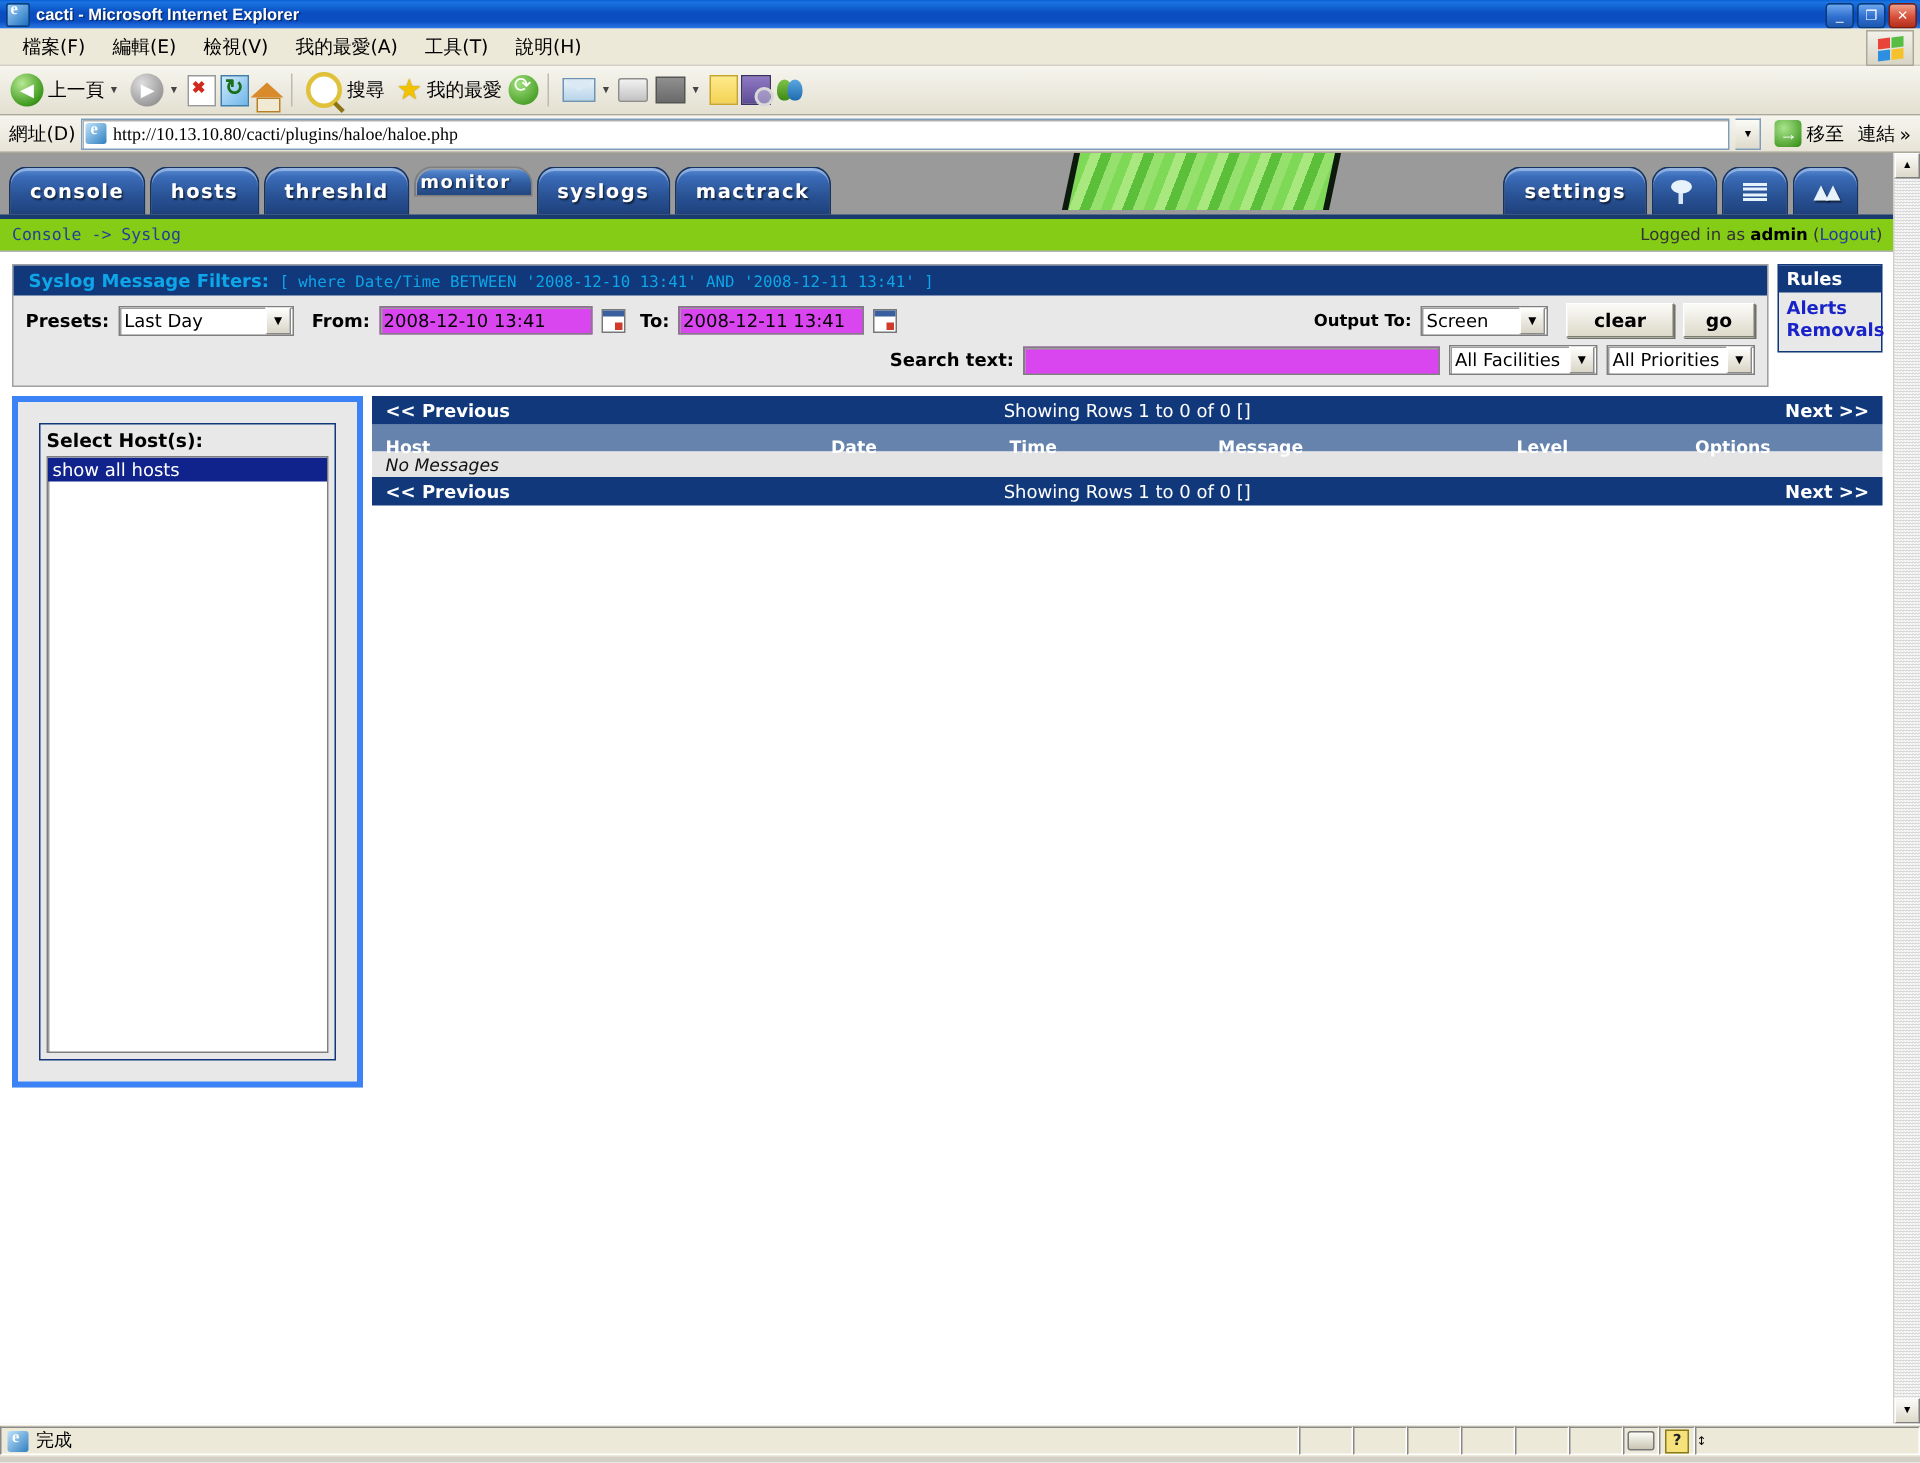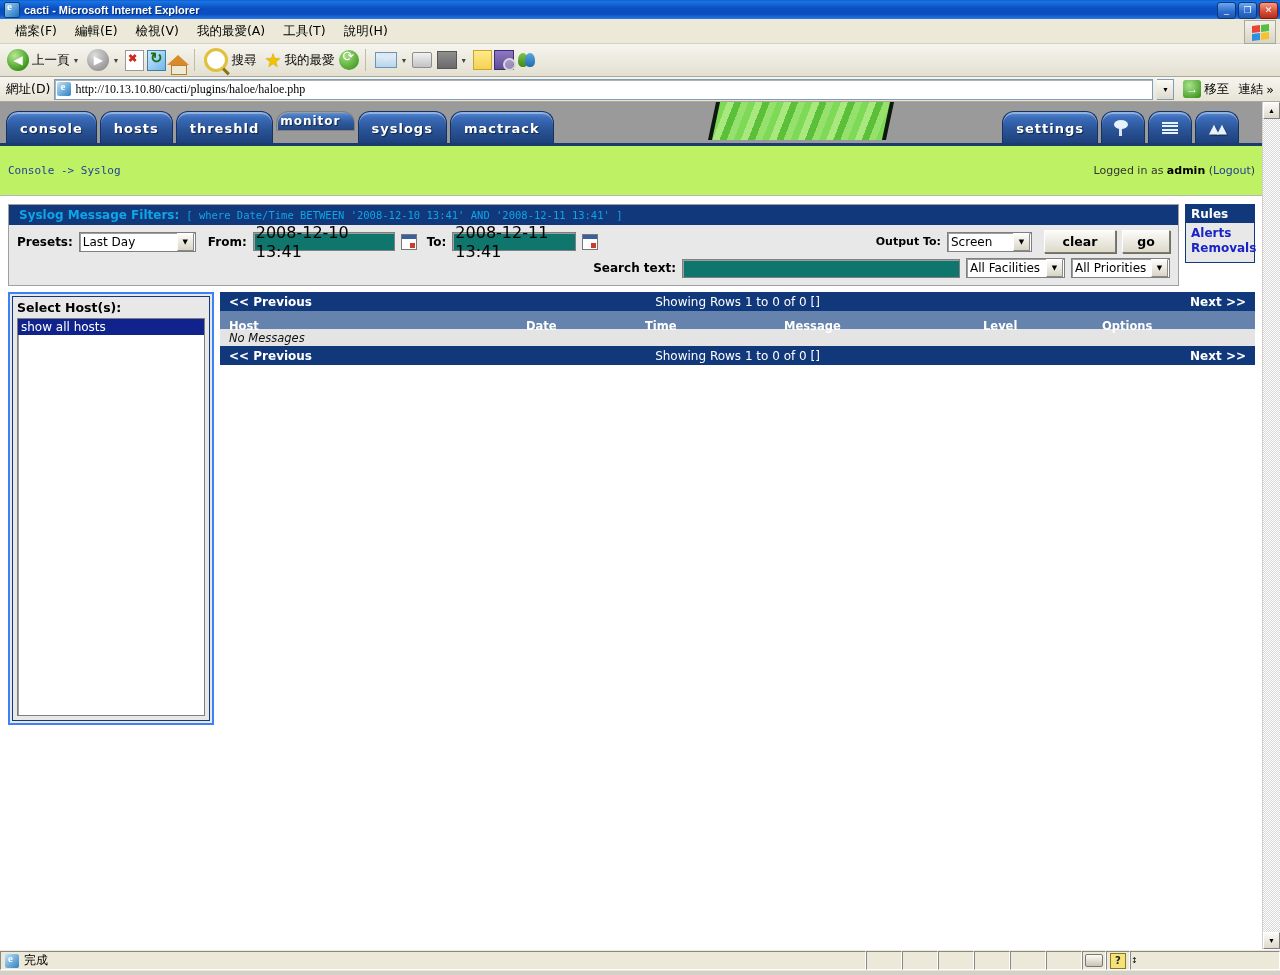--- a/index.html
+++ b/index.html
@@ -155,23 +155,23 @@
   .tabs-right{position:absolute;right:24px;top:9px;display:flex;gap:3px;}
   .ctab.icon-tab{width:42px;padding:0;font-size:15px;}
   .tree-ic{width:14px;height:16px;position:relative;}
   .tree-ic:before{content:"";position:absolute;left:3px;top:7px;width:3px;height:9px;background:#d8e6f5;}
   .tree-ic:after{content:"";position:absolute;left:-2px;top:0;width:14px;height:9px;border-radius:50%;background:#e8f2fb;}
   .list-ic{width:16px;height:12px;display:flex;flex-direction:column;justify-content:space-between;}
   .list-ic i{display:block;height:2px;background:#e8f2fb;}
   .graph-ic{font-size:13px;color:#e8f2fb;letter-spacing:-2px;}
   
   .crumbbar{
-    height:17px;background:#bef264;border-bottom:1px solid #b5b5b5;
+    height:17px;background:#84cc16;border-bottom:1px solid #b5b5b5;
     display:flex;align-items:center;justify-content:space-between;
-    padding:16px 8px;font-size:11px;
+    padding:2px 8px;font-size:11px;
     font-family:"DejaVu Sans Mono","Liberation Mono",monospace;
     gap:20px;
   }
   .crumbbar a{color:#22409a;text-decoration:none;}
   .crumb-right{color:#333;font-family:"DejaVu Sans","Liberation Sans",sans-serif;font-size:11px;}
   .crumb-right b{color:#000;}
   .crumb-right a{color:#22409a;}
   
   .filter-wrap{display:flex;gap:6px;padding:8px 8px 0 8px;align-items:flex-start;}
   .filter-box{flex:1;border:1px solid #a0a0a0;background:#e8e8e8;}
@@ -187,23 +187,23 @@
   .frow:last-child{margin-bottom:0;margin-left:28px;}
   .flabel{font-size:12px;font-weight:bold;font-family:"DejaVu Sans","Liberation Sans",sans-serif;white-space:nowrap;}
   .sel{
     height:18px;background:#fff;border:1px solid #7f7f7f;
     box-shadow:inset 1px 1px 0 #9d9d9d;
     display:flex;align-items:center;justify-content:space-between;
     font-size:12px;padding-left:3px;font-family:"DejaVu Sans","Liberation Sans",sans-serif;
   }
   .sel .dd{width:15px;height:16px;margin:0 1px 0 2px;background:linear-gradient(to bottom,#fdfdfb,#d9d5c6);border:1px solid #8a8a8a;border-top-color:#fff;border-left-color:#fff;display:flex;align-items:center;justify-content:center;font-size:7px;}
   .txt{
-    height:17px;background:#0f766e;border:1px solid #7f7f7f;
+    height:17px;background:#d946ef;border:1px solid #7f7f7f;
     box-shadow:inset 1px 1px 0 #9d9d9d;
-    font-size:16px;padding:0 2px;display:flex;align-items:center;
+    font-size:12px;padding:0 2px;display:flex;align-items:center;
     font-family:"DejaVu Sans","Liberation Sans",sans-serif;
   }
   .cal{width:14px;height:14px;background:#fff;border:1px solid #777;position:relative;}
   .cal:before{content:"";position:absolute;left:0;top:0;right:0;height:4px;background:#3a5f9e;}
   .cal:after{content:"";position:absolute;right:1px;bottom:1px;width:5px;height:5px;background:#cf3a2a;}
   .spacer{flex:1;}
   .btn{
     min-width:54px;height:21px;padding:0 8px;
     background:linear-gradient(to bottom,#fbfbf8,#ddd9ca);
     border:1px solid #7b7b6e;border-top-color:#fff;border-left-color:#fff;
@@ -211,21 +211,21 @@
     font-size:12.5px;font-weight:bold;font-family:"DejaVu Sans","Liberation Sans",sans-serif;
     display:flex;align-items:center;justify-content:center;
   }
   .rules-box{width:68px;border:1px solid #10387a;background:#e8e8e8;}
   .rules-title{background:#10387a;color:#fff;font-size:12px;font-weight:bold;padding:2px 5px;font-family:"DejaVu Sans","Liberation Sans",sans-serif;}
   .rules-body{padding:3px 5px 6px 5px;}
   .rules-body a{display:block;color:#1a23c8;font-size:12px;font-weight:bold;text-decoration:none;line-height:1.25;font-family:"DejaVu Sans","Liberation Sans",sans-serif;}
   
   .main{display:flex;gap:0;padding:6px 8px 0 8px;align-items:flex-start;}
   .hostpanel{
-    width:198px;border:2px solid #3b82f6;background:#e8e8e8;padding:2px;
+    width:198px;border:4px solid #3b82f6;background:#e8e8e8;padding:14px;
   }
   .hostpanel-inner{border:1px solid #10387a;background:#e8e8e8;padding:3px 4px 4px 4px;}
   .hostpanel h3{margin:0 0 3px 0;font-size:12.5px;font-family:"DejaVu Sans","Liberation Sans",sans-serif;}
   .hostlist{
     height:396px;background:#fff;border:1px solid #7f7f7f;
     box-shadow:inset 1px 1px 0 #9d9d9d;overflow:hidden;
     position:relative;
   }
   .hostlist .opt{
     background:#10238c;color:#fff;font-size:12px;padding:1px 3px;

